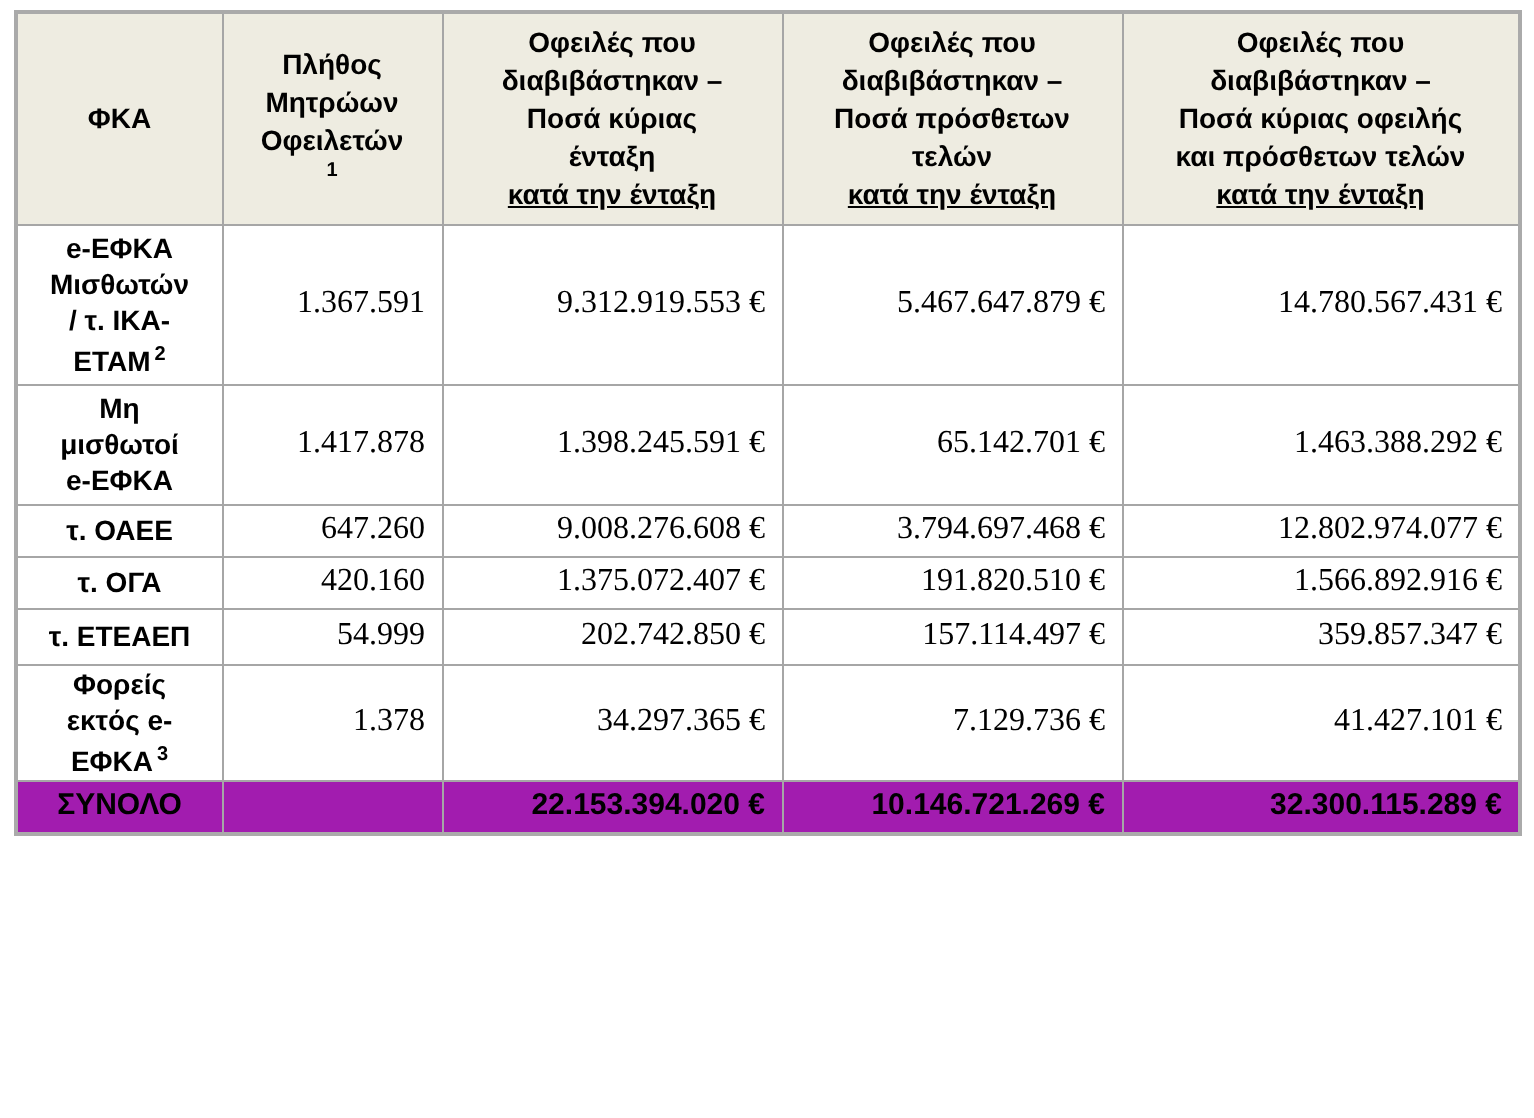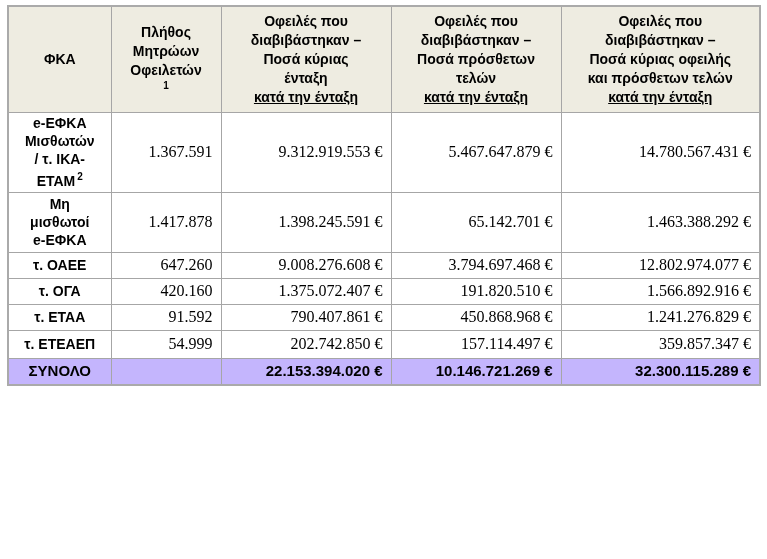--- a/index.html
+++ b/index.html
@@ -42,21 +42,21 @@
     text-align: center;
     font: bold 14px/18px "Liberation Sans", sans-serif;
     margin-left: 28px;
   }
   td.num {
     text-align: right;
     padding-right: 8px;
     font: 16px/20px "Liberation Serif", serif;
   }
 
-  tr.total td { background: #c4b5fd; }
+  tr.total td { background: #a21caf; }
   tr.total td.label { font: bold 15px/20px "Liberation Sans", sans-serif; }
   tr.total td.num   { font: bold 15px/20px "Liberation Sans", sans-serif; }
 
   tr.h-title  { height: 71px; }
   tr.h-header { height: 106px; }
   tr.h-r1 { height: 80px; }
   tr.h-r2 { height: 60px; }
   tr.h-s  { height: 26px; }
   tr.h-r6 { height: 40px; }
   tr.h-r7 { height: 28px; }
@@ -138,33 +138,37 @@
         <td class="num">3.794.697.468 €</td>
         <td class="num">12.802.974.077 €</td>
       </tr>
       <tr class="h-s">
         <td class="label">τ. ΟΓΑ</td>
         <td class="num">420.160</td>
         <td class="num">1.375.072.407 €</td>
         <td class="num">191.820.510 €</td>
         <td class="num">1.566.892.916 €</td>
       </tr>
-      <tr class="h-s">
-        <td class="label">τ. ΕΤΑΑ</td>
-        <td class="num">91.592</td>
-        <td class="num">790.407.861 €</td>
-        <td class="num">450.868.968 €</td>
-        <td class="num">1.241.276.829 €</td>
-      </tr>
       <tr class="h-r7">
         <td class="label">τ. ΕΤΕΑΕΠ</td>
         <td class="num">54.999</td>
         <td class="num">202.742.850 €</td>
         <td class="num">157.114.497 €</td>
         <td class="num">359.857.347 €</td>
+      </tr>
+      <tr class="h-r8">
+        <td class="label">
+          <div>Φορείς</div>
+          <div>εκτός e-</div>
+          <div><span>ΕΦΚΑ</span><sup>3</sup></div>
+        </td>
+        <td class="num">1.378</td>
+        <td class="num">34.297.365 €</td>
+        <td class="num">7.129.736 €</td>
+        <td class="num">41.427.101 €</td>
       </tr>
       <tr class="h-total total">
         <td class="label">ΣΥΝΟΛΟ</td>
         <td class="num"></td>
         <td class="num">22.153.394.020 €</td>
         <td class="num">10.146.721.269 €</td>
         <td class="num">32.300.115.289 €</td>
       </tr>
     </tbody>
   </table>

